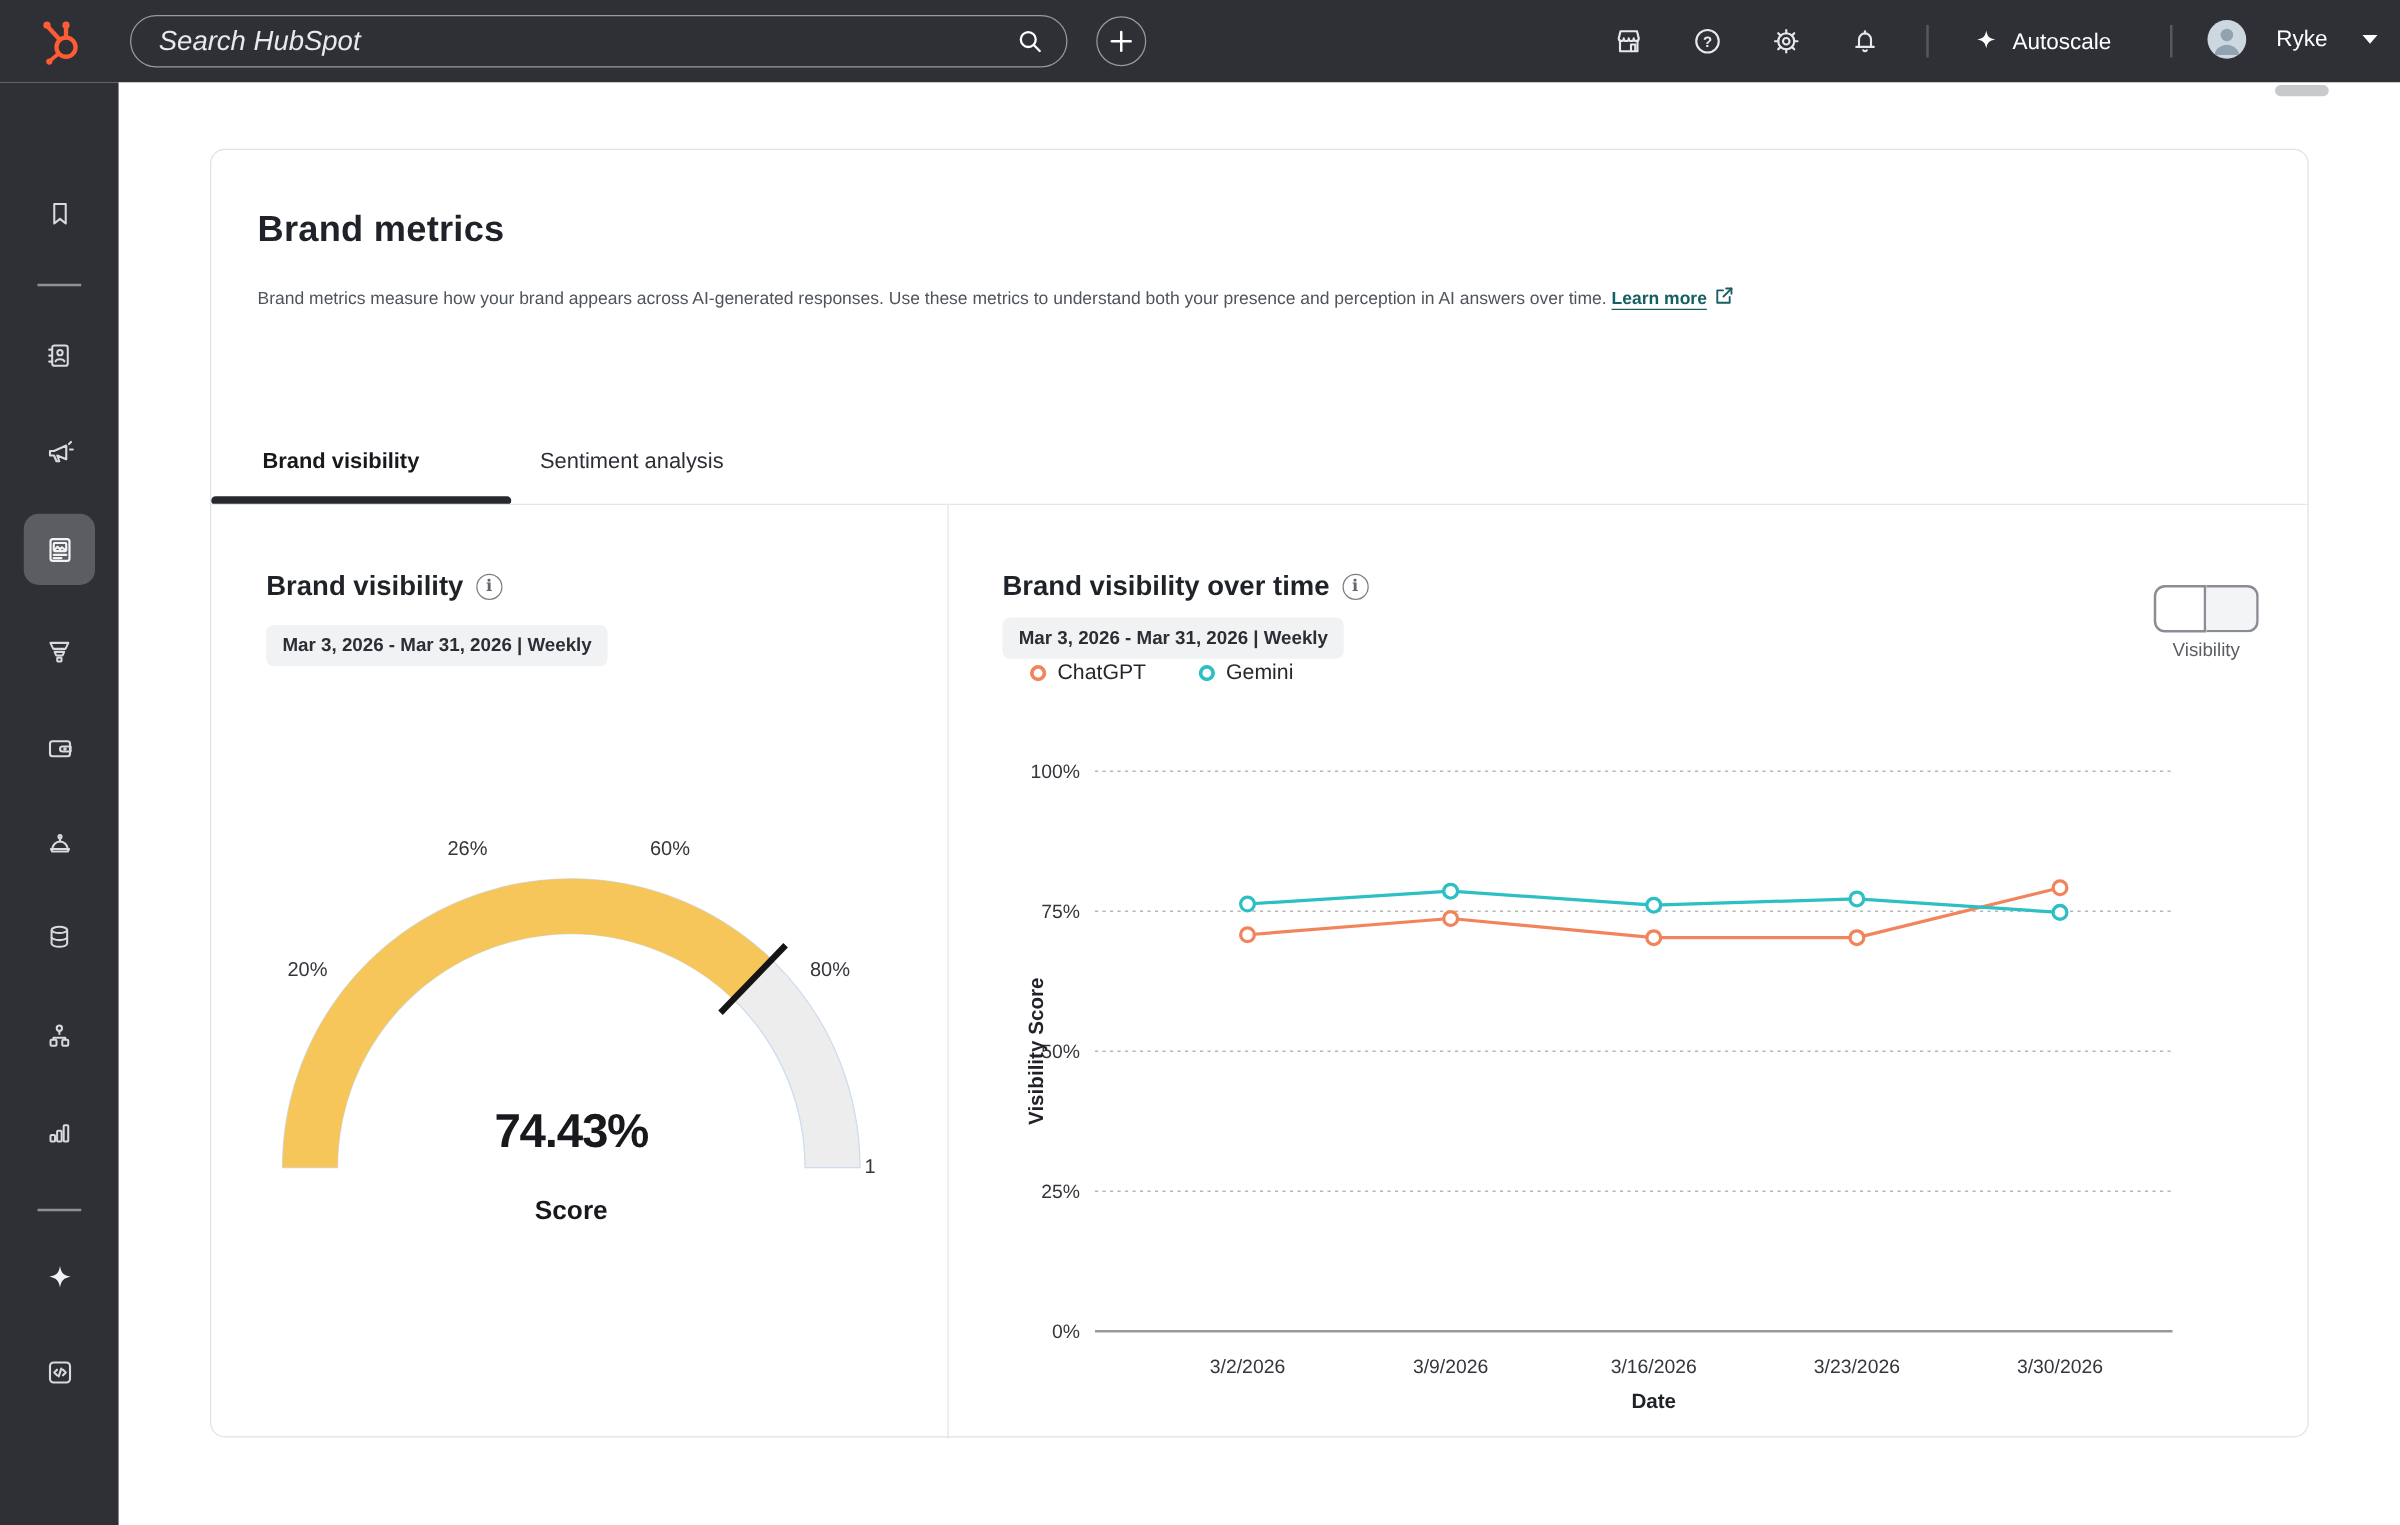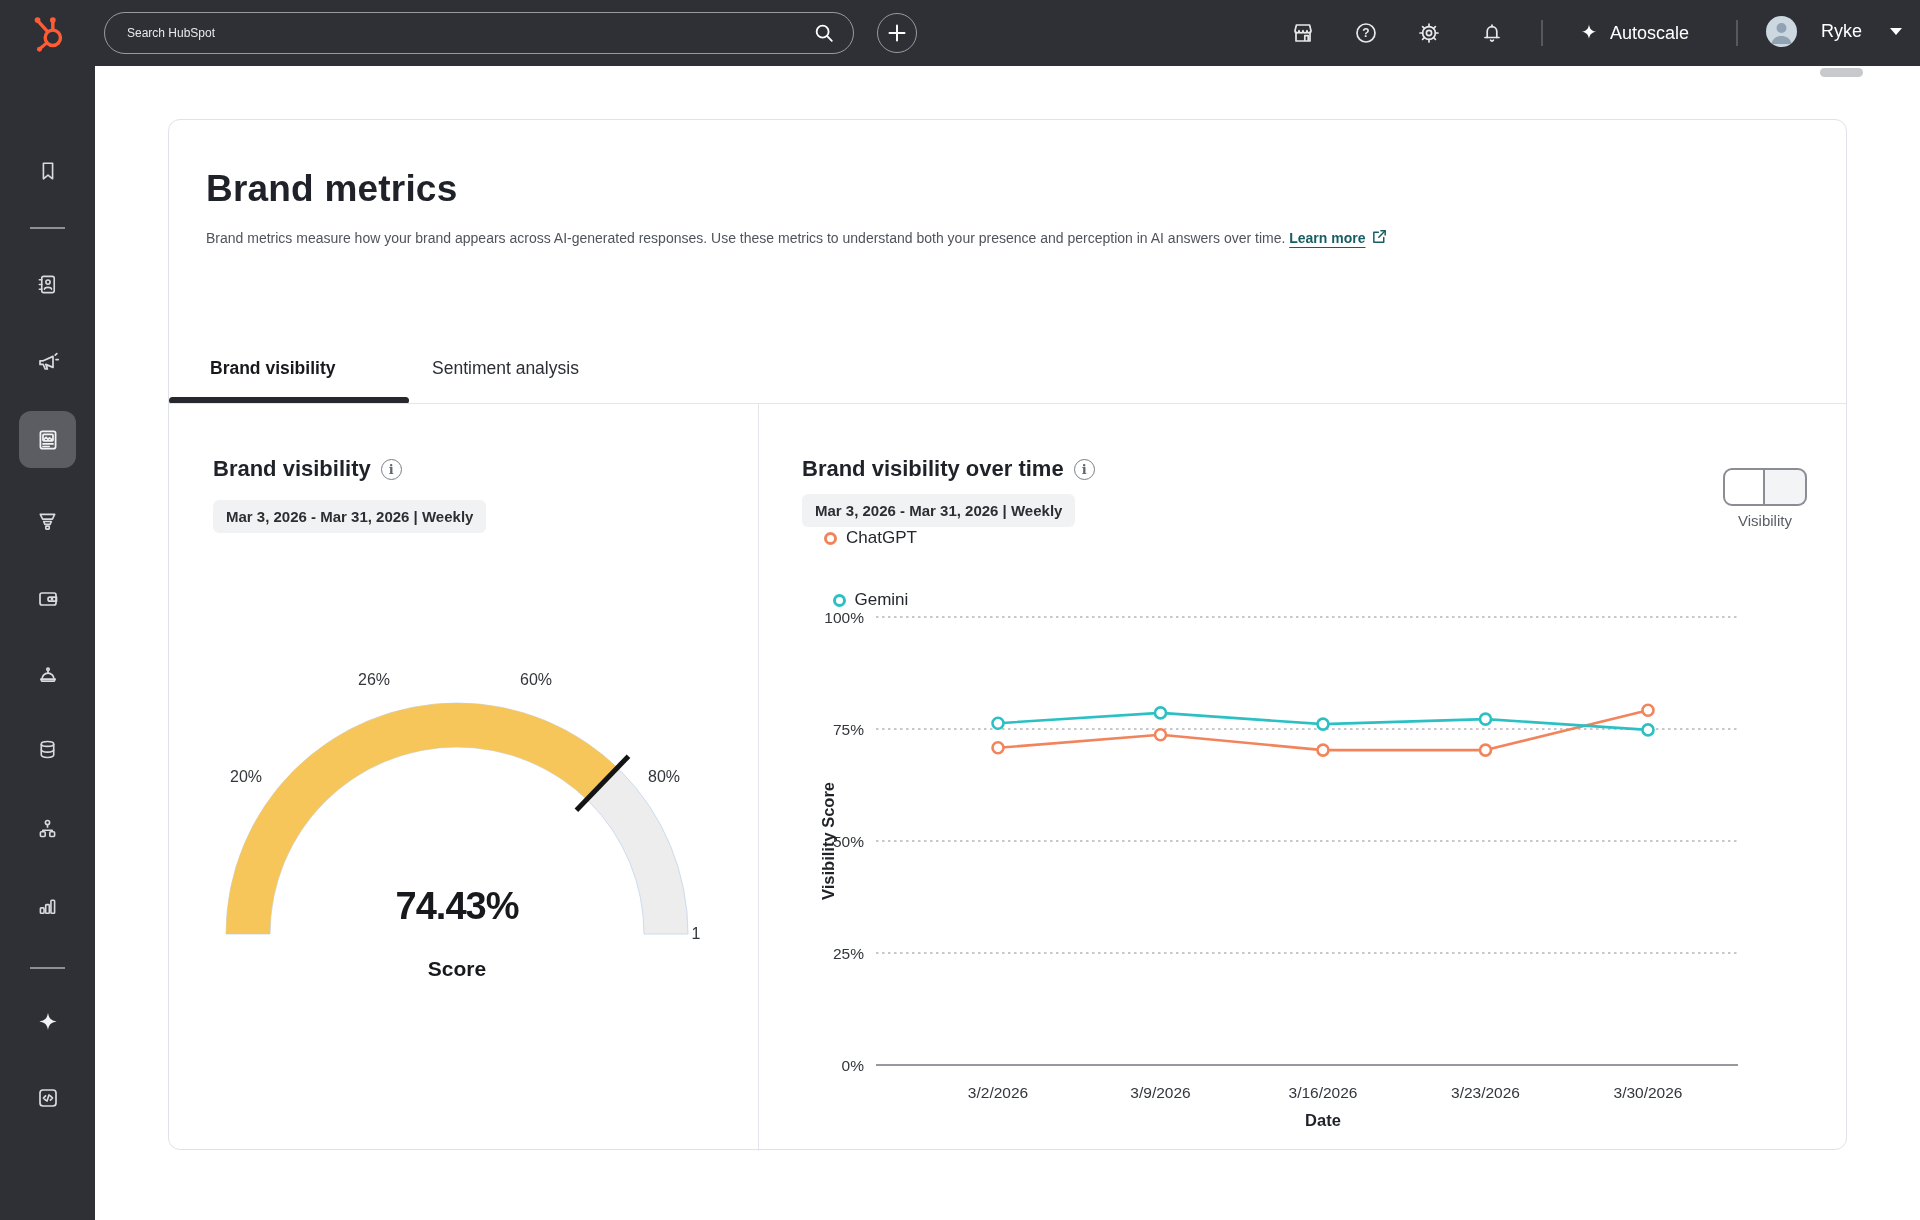--- a/index.html
+++ b/index.html
@@ -2,21 +2,21 @@
 <html><head>
 <meta charset="utf-8">
 <style>
   * { margin:0; padding:0; box-sizing:border-box; }
   html,body { width:1920px; height:1220px; background:#fff; font-family:"Liberation Sans", sans-serif; overflow:hidden; }
 
   
   .topbar { position:absolute; left:0; top:0; width:1920px; height:66px; background:#2e3035; }
   .logo { position:absolute; left:28px; top:12px; width:42px; height:42px; cursor:pointer; }
   .search-pill { position:absolute; left:104px; top:12px; width:750px; height:42px; border:1.5px solid #979ba1; border-radius:22px; display:flex; align-items:center; }
-  .search-pill input { flex:1; background:transparent; border:none; outline:none; color:#eceded; font-size:12px; padding:0 14px 0 22px; font-family:"Liberation Sans",sans-serif; }
+  .search-pill input { flex:1; background:transparent; border:none; outline:none; color:#eceded; font-size:22px; padding:0 14px 0 22px; font-family:"Liberation Sans",sans-serif;font-style:italic; }
   .search-pill input::placeholder { color:#e8e9ea; opacity:1; }
   .search-pill .mag { margin-right:18px; }
   .add-btn { position:absolute; left:877px; top:13px; width:40px; height:40px; border-radius:50%; border:1.5px solid #979ba1; background:transparent; cursor:pointer; display:flex; align-items:center; justify-content:center; }
   .tb-icon { position:absolute; top:21px; width:24px; height:24px; cursor:pointer; }
   .tb-divider { position:absolute; top:20px; width:1.5px; height:26px; background:#56585d; }
   .assistant { position:absolute; left:1578px; top:18px; display:flex; align-items:center; gap:10px; color:#fff; font-size:18px; cursor:pointer; height:30px; }
   .user { position:absolute; left:1766px; top:16px; display:flex; align-items:center; gap:24px; cursor:pointer; }
   .avatar { width:31px; height:31px; border-radius:50%; background:#ccd7e0; display:flex; align-items:center; justify-content:center; overflow:hidden; }
   .user-name { color:#fff; font-size:18px; }
   .caret { width:0; height:0; border-left:6px solid transparent; border-right:6px solid transparent; border-top:7px solid #fff; margin-left:4px; }
@@ -24,21 +24,21 @@
   
   .sidebar { position:absolute; left:0; top:66px; width:95px; height:1154px; background:#2e3035; }
   .nav-item { position:absolute; left:0; width:95px; height:44px; display:flex; align-items:center; justify-content:center; cursor:pointer; }
   .nav-sel { position:absolute; left:19px; width:57px; height:57px; background:#5b5d62; border-radius:12px; display:flex; align-items:center; justify-content:center; cursor:pointer; }
   .nav-div { position:absolute; left:30px; width:35px; height:2px; background:#8d9095; }
 
   
   .content { position:absolute; left:95px; top:66px; width:1825px; height:1154px; background:#fff; }
   .scroll-nub { position:absolute; left:1820px; top:68px; width:43px; height:9px; border-radius:5px; background:#c7c9cd; cursor:pointer; }
   .card { position:absolute; left:168px; top:119px; width:1679px; height:1031px; border:1px solid #dfe2e7; border-radius:12px; background:#fff; }
-  .card-title { position:absolute; left:37px; top:48px; font-size:37px; font-weight:700; color:#1f2228; letter-spacing:.2px; }
+  .card-title { position:absolute; left:37px; top:48px; font-size:29px; font-weight:700; color:#1f2228; letter-spacing:.2px; }
   .card-desc { position:absolute; left:37px; top:100px; width:1580px; font-size:14px; line-height:36px; color:#4f545b; }
   .learn-more { color:#175e62; font-weight:700; text-decoration:underline; text-underline-offset:4px; cursor:pointer; }
   .ext-ico { display:inline-block; vertical-align:-2px; margin-left:5px; }
 
   .tabs { position:absolute; left:0; top:234px; width:100%; height:50px; }
   .tab { position:absolute; top:4px; font-size:17.5px; color:#2b2f35; cursor:pointer; }
   .tab.active { font-weight:700; color:#17191d; }
   .tab-underline { position:absolute; left:0; top:43px; width:240px; height:7px; background:#26282d; border-radius:3.5px; }
   .tabs-rule { position:absolute; left:0; top:49px; width:100%; height:1px; background:#e3e6ea; }
 
@@ -48,21 +48,21 @@
   .info-ico { width:21px; height:21px; border:1.5px solid #7a7e84; border-radius:50%; color:#62666c; font-family:"DejaVu Serif",serif; font-size:13px; font-weight:700; display:inline-flex; align-items:center; justify-content:center; cursor:pointer; flex:none; }
   .range-badge { position:absolute; background:#f1f2f3; border-radius:6px; padding:8px 13px; font-size:15px; font-weight:700; color:#2b2f35; }
 
   
   .gauge-wrap { position:absolute; left:28px; top:534px; width:520px; height:340px; }
   .gauge-tick { position:absolute; transform:translate(-50%,-50%); font-size:16px; color:#33363b; }
   .gauge-value { position:absolute; left:260px; top:252px; transform:translate(-50%,-50%); font-size:38px; font-weight:800; color:#17191d; letter-spacing:-1px; }
   .gauge-sub { position:absolute; left:260px; top:315px; transform:translate(-50%,-50%); font-size:21px; font-weight:700; color:#17191d; }
 
   
-  .legend { position:absolute; left:655px; top:408px; display:flex; align-items:center; gap:42px;flex-direction:column; }
+  .legend { position:absolute; left:655px; top:408px; display:flex; align-items:center; gap:42px; }
   .legend-item { display:flex; align-items:center; gap:9px; font-size:17px; color:#24272c; cursor:pointer; }
   .legend-ring { width:13px; height:13px; border-radius:50%; background:#fff; border:3px solid #000; }
   .autoscale { position:absolute; left:1554px; top:348px; width:84px; text-align:center; }
   .toggle { width:84px; height:38px; display:flex; cursor:pointer; }
   .toggle .seg-l { width:42px; height:38px; background:#fff; border:2px solid #8a8e94; border-radius:9px 0 0 9px; }
   .toggle .seg-r { width:42px; height:38px; background:#f3f4f6; border:2px solid #8a8e94; border-left:none; border-radius:0 9px 9px 0; }
   .autoscale-label { margin-top:6px; font-size:15px; color:#5a5e64; }
 
   .line-chart { position:absolute; left:589px; top:481px; }
 

